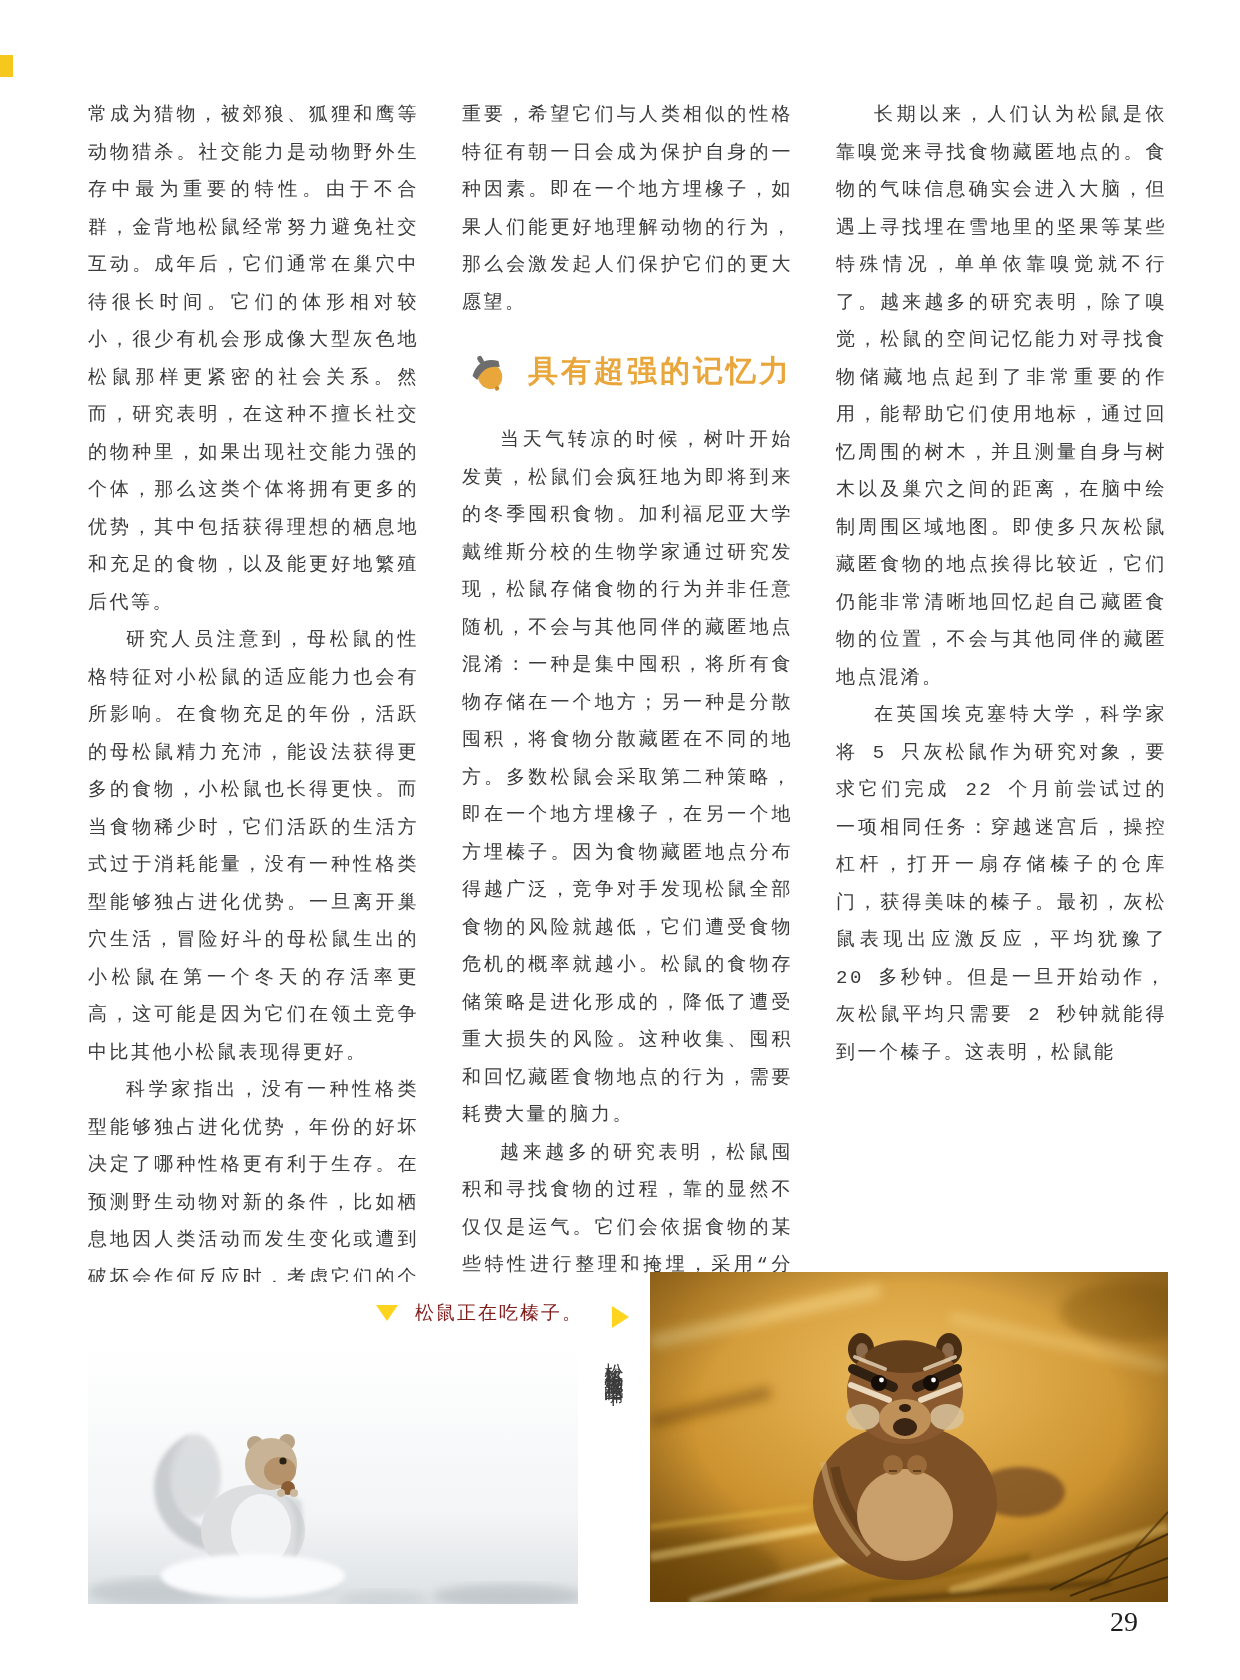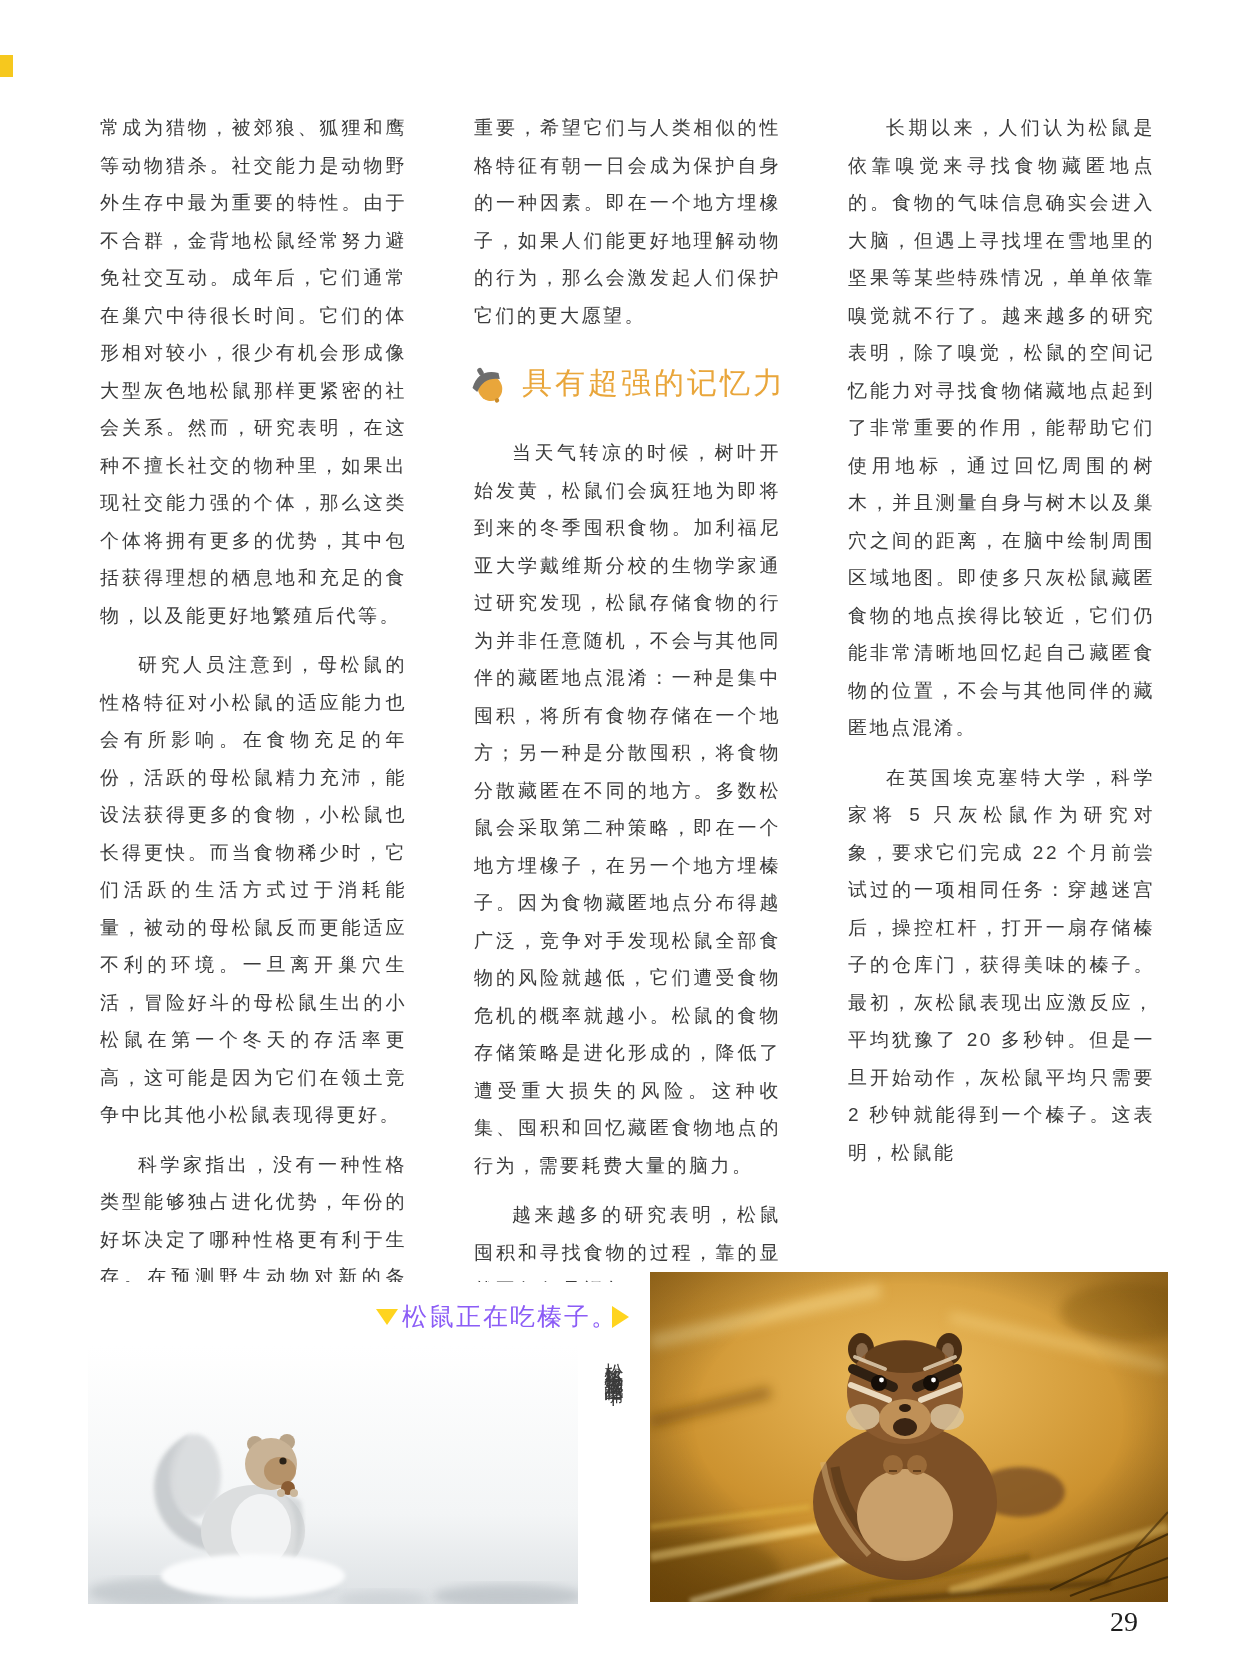--- a/index.html
+++ b/index.html
@@ -13,37 +13,37 @@
   }
   .corner-tab{
     position:absolute;left:0;top:55px;width:13px;height:22px;
     background:#f6c81e;
   }
   .col{
     position:absolute;top:97px;width:331px;height:1185px;overflow:hidden;
     font-size:19px;line-height:37.5px;letter-spacing:2.5px;
     text-align:justify;
   }
-  .col p{margin:12px;}
+  .col p{margin:0;font-family:Liberation Mono, monospace;}
   .col p.indent{text-indent:2em;}
   .col1{left:88px;}
   .col2{left:462px;}
   .col3{left:836px;}
   .section-heading{
     display:flex;align-items:center;gap:12px;
     margin:24px 0 26px 2px;height:50px;
   }
   .section-heading .heading-text{
-    font-size:30px;font-weight:400;color:#e9a63b;
-    letter-spacing:3px;line-height:1;white-space:nowrap;
+    font-size:30px;font-weight:700;color:#e9a63b;
+    letter-spacing:3px;line-height:1;white-space:nowrap;margin-left:6px;
   }
   .caption-left{
     position:absolute;left:376px;top:1300px;
-    display:flex;align-items:center;gap:4px;
-    font-size:25px;letter-spacing:2px;color:#8b5cf6;
+    display:flex;align-items:center;gap:17px;
+    font-size:19px;letter-spacing:2px;color:#7f1d1d;
   }
   .tri-down{
     width:0;height:0;
     border-left:11px solid transparent;border-right:11px solid transparent;
     border-top:16px solid #ffd41e;
   }
   .tri-right{
     position:absolute;left:612px;top:1306px;
     width:0;height:0;
     border-top:11px solid transparent;border-bottom:11px solid transparent;
@@ -66,21 +66,21 @@
 </style>
 </head>
 <body>
 
 <div class="page">
 
   <div class="corner-tab"></div>
 
   <div class="col col1">
     <p>常成为猎物，被郊狼、狐狸和鹰等动物猎杀。社交能力是动物野外生存中最为重要的特性。由于不合群，金背地松鼠经常努力避免社交互动。成年后，它们通常在巢穴中待很长时间。它们的体形相对较小，很少有机会形成像大型灰色地松鼠那样更紧密的社会关系。然而，研究表明，在这种不擅长社交的物种里，如果出现社交能力强的个体，那么这类个体将拥有更多的优势，其中包括获得理想的栖息地和充足的食物，以及能更好地繁殖后代等。</p>
-    <p class="indent">研究人员注意到，母松鼠的性格特征对小松鼠的适应能力也会有所影响。在食物充足的年份，活跃的母松鼠精力充沛，能设法获得更多的食物，小松鼠也长得更快。而当食物稀少时，它们活跃的生活方式过于消耗能量，被动的母松鼠反而更能适应不利的环境。一旦离开巢穴生活，冒险好斗的母松鼠生出的小松鼠在第一个冬天的存活率更高，这可能是因为它们在领土竞争中比其他小松鼠表现得更好。</p>
+    <p class="indent">研究人员注意到，母松鼠的性格特征对小松鼠的适应能力也会有所影响。在食物充足的年份，活跃的母松鼠精力充沛，能设法获得更多的食物，小松鼠也长得更快。而当食物稀少时，它们活跃的生活方式过于消耗能量，没有一种性格类型能够独占进化优势。一旦离开巢穴生活，冒险好斗的母松鼠生出的小松鼠在第一个冬天的存活率更高，这可能是因为它们在领土竞争中比其他小松鼠表现得更好。</p>
     <p class="indent">科学家指出，没有一种性格类型能够独占进化优势，年份的好坏决定了哪种性格更有利于生存。在预测野生动物对新的条件，比如栖息地因人类活动而发生变化或遭到破坏会作何反应时，考虑它们的个性因素非常</p>
   </div>
 
   <div class="col col2">
     <p>重要，希望它们与人类相似的性格特征有朝一日会成为保护自身的一种因素。即在一个地方埋橡子，如果人们能更好地理解动物的行为，那么会激发起人们保护它们的更大愿望。</p>
     <div class="section-heading">
       <svg width="46" height="48" viewBox="0 0 46 48">
         <g transform="rotate(-30 23 24)">
           <ellipse cx="23" cy="30" rx="12" ry="13" fill="#e9a63b"></ellipse>
           <path d="M8 21 Q23 7 38 21 L36 27 Q23 17 10 27 Z" fill="#6d6d6d"></path>

